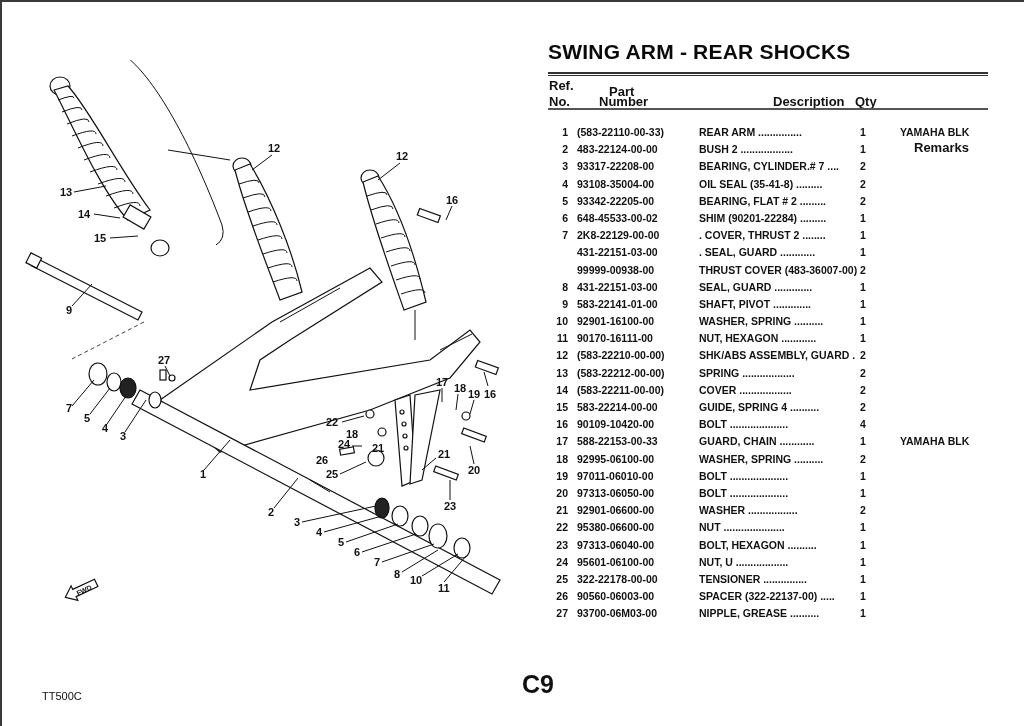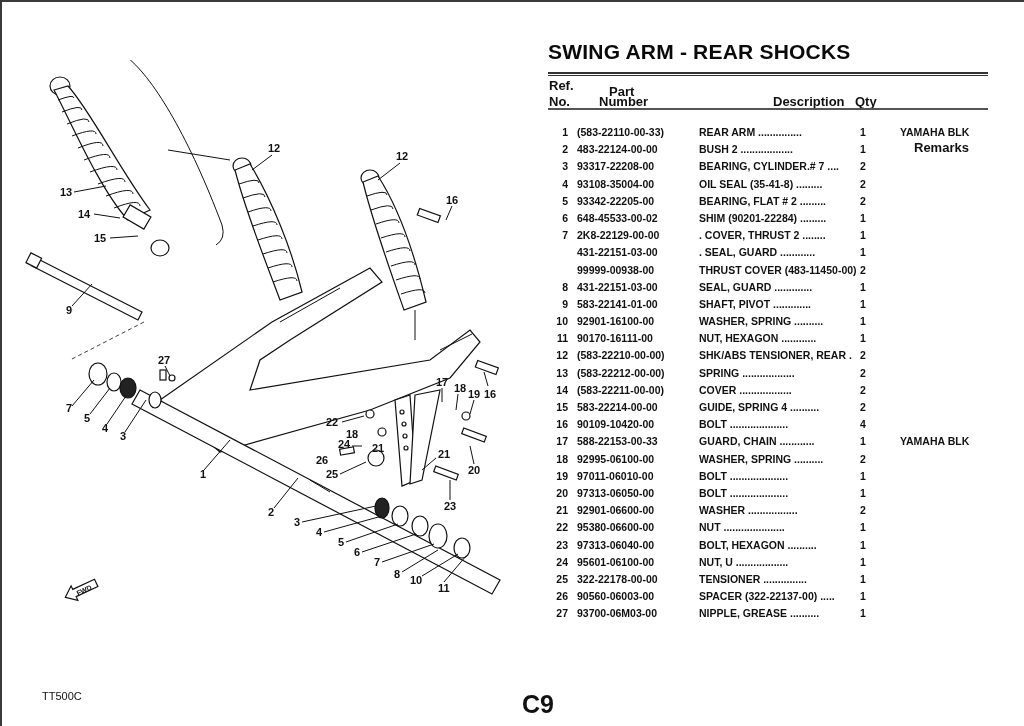--- a/index.html
+++ b/index.html
@@ -40,21 +40,21 @@
     position: relative; height: 17.2px; font-size: 10.5px; font-weight: bold; color: #111;
   }
   .row span { position: absolute; top: 0; white-space: nowrap; }
   .c-ref { left: 0; width: 20px; text-align: right; }
   .c-part { left: 29px; }
   .c-desc { left: 151px; }
   .c-qty { left: 312px; }
   .c-rem { left: 352px; }
 
   .footer-model { position: absolute; left: 42px; top: 690px; font-size: 11px; font-weight: normal; }
-  .footer-page { position: absolute; left: 522px; top: 670px; font-size: 25px; font-weight: bold; margin-top: 20px; }
+  .footer-page { position: absolute; left: 522px; top: 670px; font-size: 25px; font-weight: bold; }
 </style>
 </head>
 <body>
 
 <div class="page-frame"></div>
 
 <div class="diagram">
   <svg viewBox="0 0 520 580">
 
     <g>
@@ -303,21 +303,21 @@
     <div class="row">
       <span class="c-ref"></span>
       <span class="c-part">431-22151-03-00</span>
       <span class="c-desc">. SEAL, GUARD  ............</span>
       <span class="c-qty">1</span>
       <span class="c-rem"></span>
     </div>
     <div class="row">
       <span class="c-ref"></span>
       <span class="c-part">99999-00938-00</span>
-      <span class="c-desc">THRUST COVER (483-11450-00)</span>
+      <span class="c-desc">THRUST COVER (483-36007-00)</span>
       <span class="c-qty">2</span>
       <span class="c-rem"></span>
     </div>
     <div class="row">
       <span class="c-ref">8</span>
       <span class="c-part">431-22151-03-00</span>
       <span class="c-desc">SEAL, GUARD  .............</span>
       <span class="c-qty">1</span>
       <span class="c-rem"></span>
     </div>
@@ -338,21 +338,21 @@
     <div class="row">
       <span class="c-ref">11</span>
       <span class="c-part">90170-16111-00</span>
       <span class="c-desc">NUT, HEXAGON  ............</span>
       <span class="c-qty">1</span>
       <span class="c-rem"></span>
     </div>
     <div class="row">
       <span class="c-ref">12</span>
       <span class="c-part">(583-22210-00-00)</span>
-      <span class="c-desc">SHK/ABS TENSIONER, REAR   .</span>
+      <span class="c-desc">SHK/ABS ASSEMBLY, GUARD   .</span>
       <span class="c-qty">2</span>
       <span class="c-rem"></span>
     </div>
     <div class="row">
       <span class="c-ref">13</span>
       <span class="c-part">(583-22212-00-00)</span>
       <span class="c-desc">SPRING  ..................</span>
       <span class="c-qty">2</span>
       <span class="c-rem"></span>
     </div>

